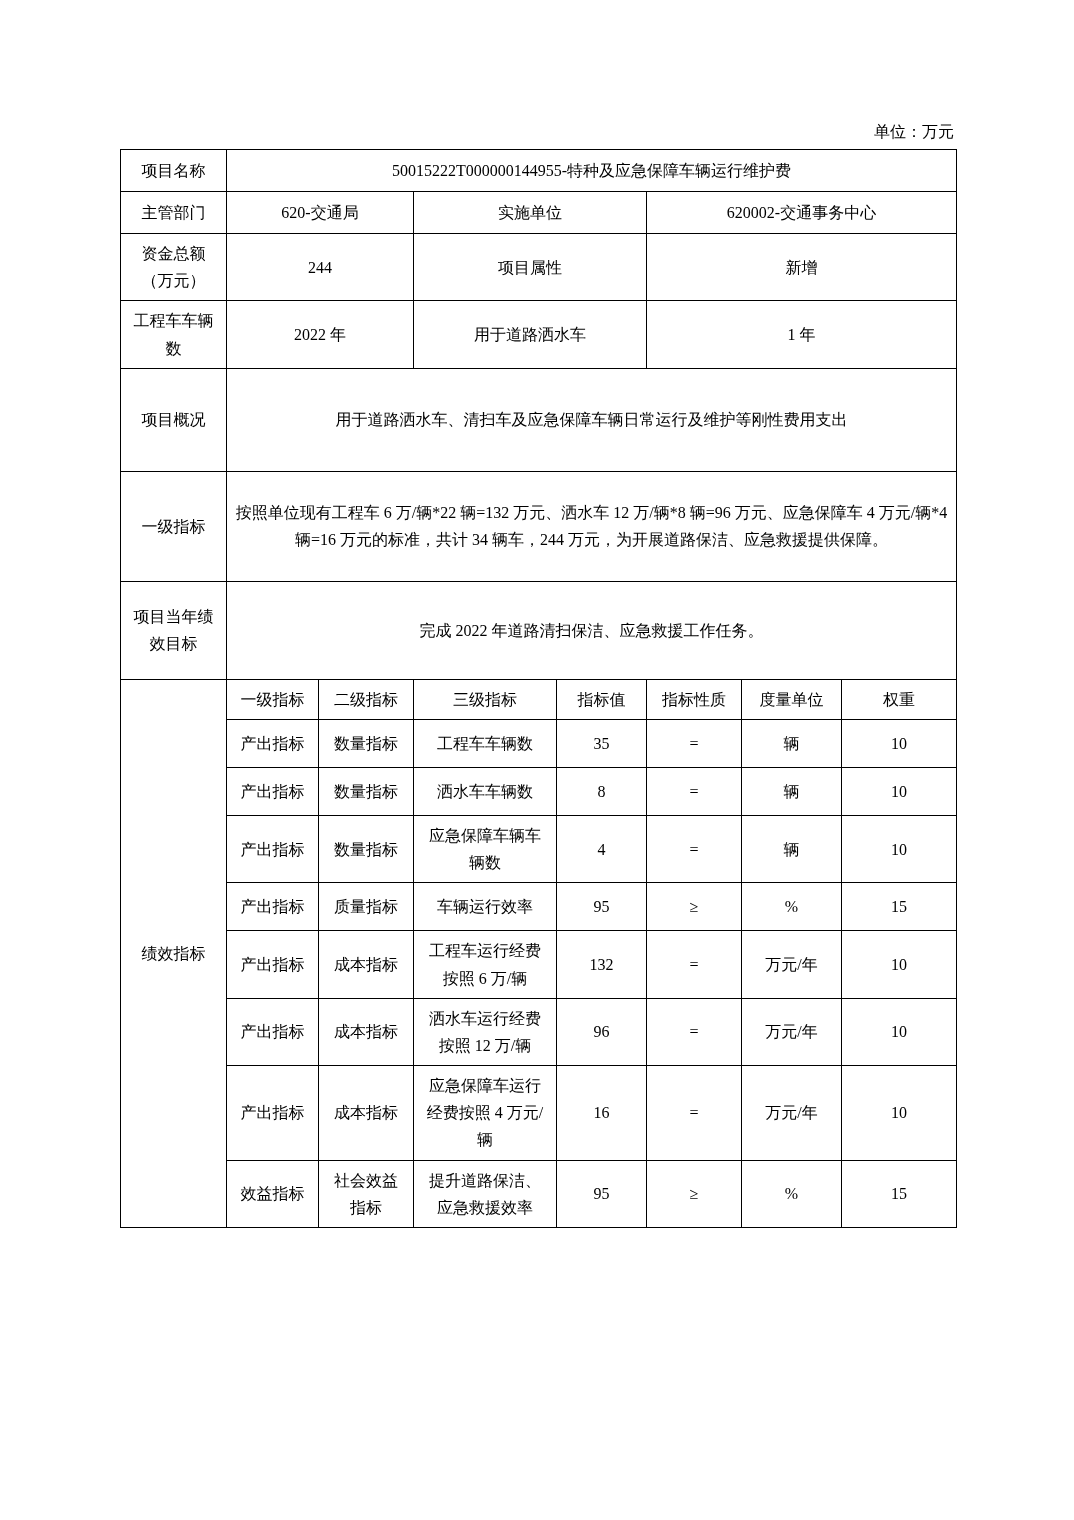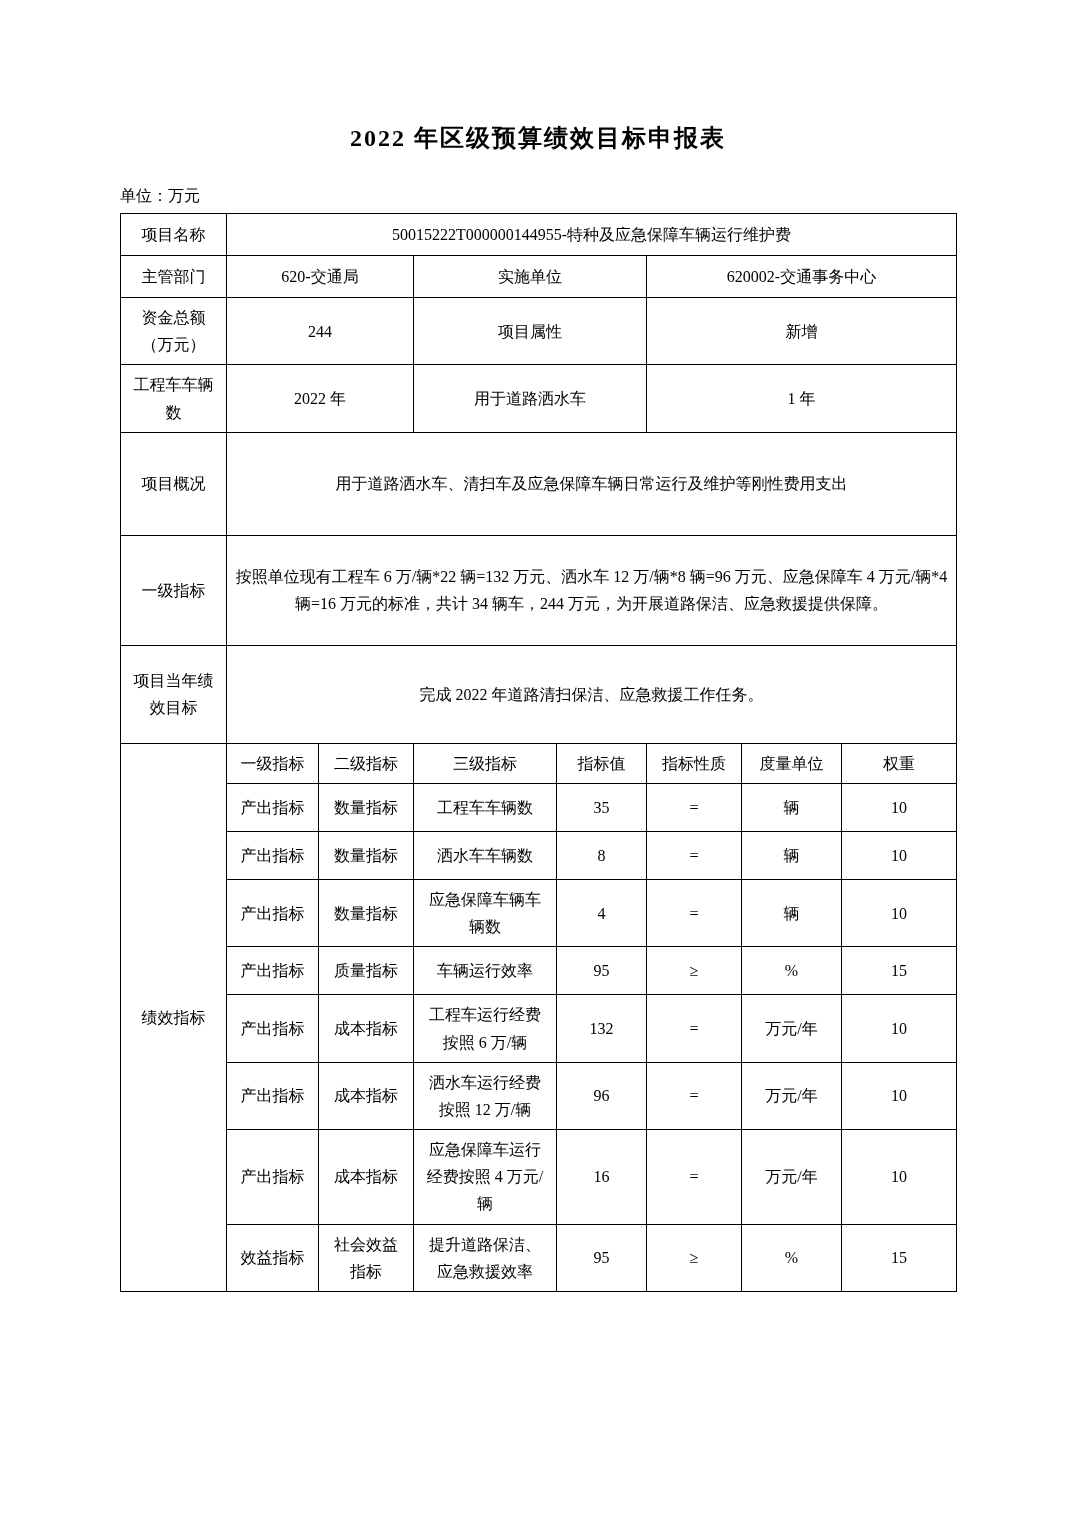--- a/index.html
+++ b/index.html
@@ -22,20 +22,21 @@
     margin-bottom: 34px;
   }
   .doc-title {
     text-align: center;
     font-size: 24px;
     font-weight: bold;
     letter-spacing: 2px;
     margin-bottom: 32px;
   }
   .unit-note {
+    text-align: right;
     font-size: 16px;
     margin-bottom: 6px;
     padding-right: 2px;
   }
   table.main {
     border-collapse: collapse;
     table-layout: fixed;
     width: 836px;
   }
   table.main td {
@@ -61,21 +62,20 @@
   tr.h54 td { height: 54px; }
   tr.h78 td { height: 78px; }
   td.tier3 { text-align: left; padding-left: 10px; padding-right: 8px; line-height: 1.9; }
 </style>
 </head>
 <body>
 
 <div class="page">
 
 
-  <div class="doc-title">2022 年区级预算绩效目标申报表</div>
 
   <div class="unit-note">单位：万元</div>
 
   <table class="main">
     <colgroup>
       <col style="width:106px">
       <col style="width:92px">
       <col style="width:95px">
       <col style="width:143px">
       <col style="width:90px">

